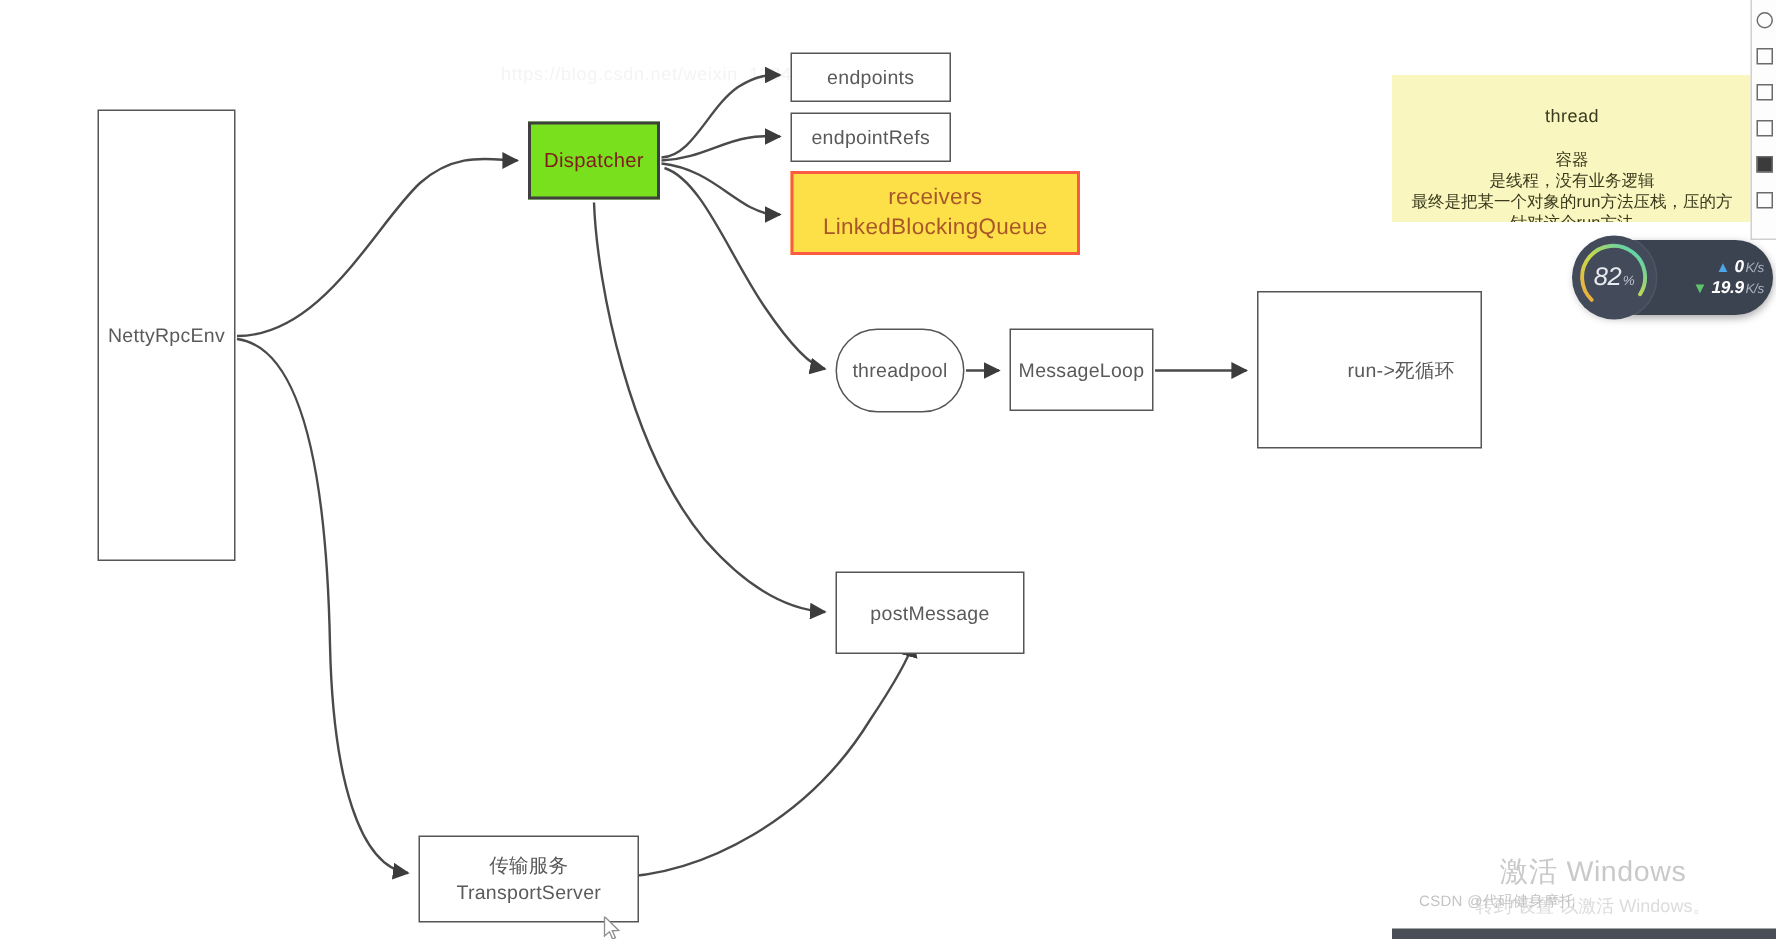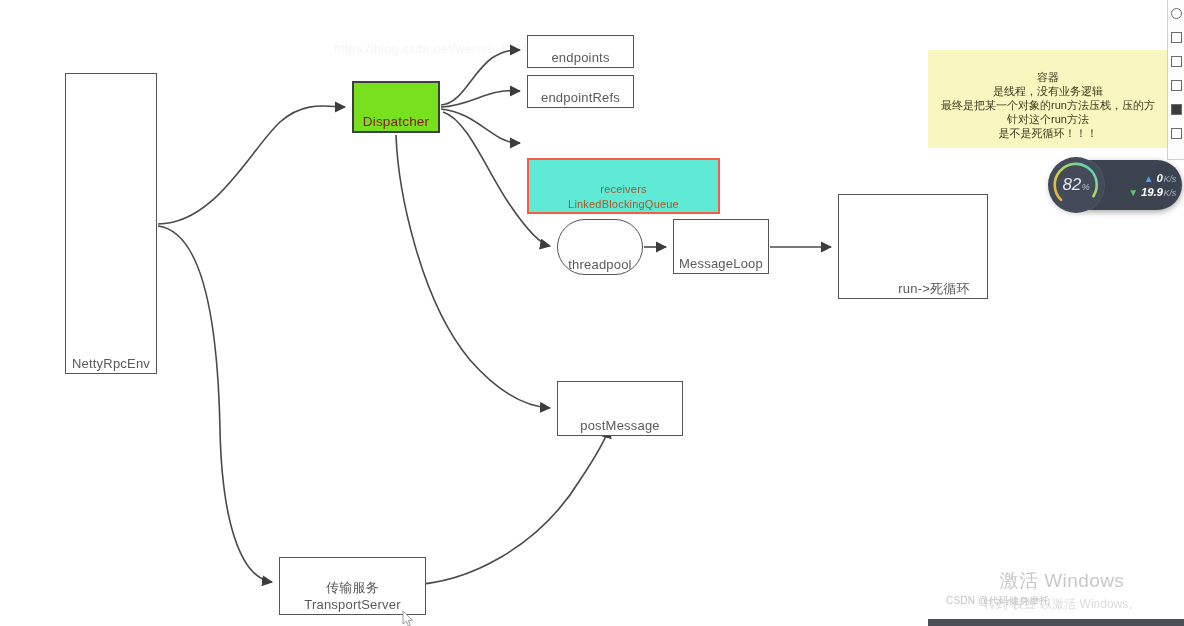--- a/index.html
+++ b/index.html
@@ -23,43 +23,42 @@
     width: 1184px;
     height: 626px;
     pointer-events: none;
   }
 
   
   .node {
     position: absolute;
     box-sizing: border-box;
     display: flex;
-    align-items: flex-end;
+    align-items: center;
     justify-content: center;
     text-align: center;
     border: 2px solid #4a4a4a;
     background: #ffffff;
     color: #5a5a5a;
     font-size: 13px;
     line-height: 1.35;
     letter-spacing: .2px;
     white-space: pre-line;
   }
   .node.green {
     background: #79e01e;
     border-color: #3f3f3f;
     color: #7f1d1d;
     font-size: 13.5px;
   }
   .node.orange {
-    background: #5eead4;
+    background: #fde047;
     border: 2px solid #fb5a43;
     color: #a8572a;
-    font-size: 11px;
-    margin-top: 44px;
+    font-size: 15px;
   }
   .node.thin { border-width: 1.6px; border-color: #555; }
 
   
   #note {
     position: absolute;
     left: 928px;
     top: 50px;
     width: 240px;
     height: 98px;
@@ -283,20 +282,21 @@
 LinkedBlockingQueue</span></div>
       <div class="node thin" style="left: 557px; top: 219px; width: 86px; height: 56px; border-radius: 28px;"><span>threadpool</span></div>
       <div class="node thin" style="left: 673px; top: 219px; width: 96px; height: 55px;"><span>MessageLoop</span></div>
       <div class="node thin" style="left: 838px; top: 194px; width: 150px; height: 105px; padding-left: 42px;"><span>run-&gt;死循环</span></div>
       <div class="node thin" style="left: 557px; top: 381px; width: 126px; height: 55px;"><span>postMessage</span></div>
       <div class="node thin" style="left: 279px; top: 557px; width: 147px; height: 58px;"><span>传输服务
 TransportServer</span></div>
     </div>
 
   <div id="note">
+    <div class="note-title">thread</div>
     <div class="note-body">容器
 是线程，没有业务逻辑
 最终是把某一个对象的run方法压栈，压的方
 针对这个run方法
 是不是死循环！！！</div>
   </div>
 
   <div id="right-panel">
     <div class="rp-row">
         <span class="rp-glyph round"></span>

